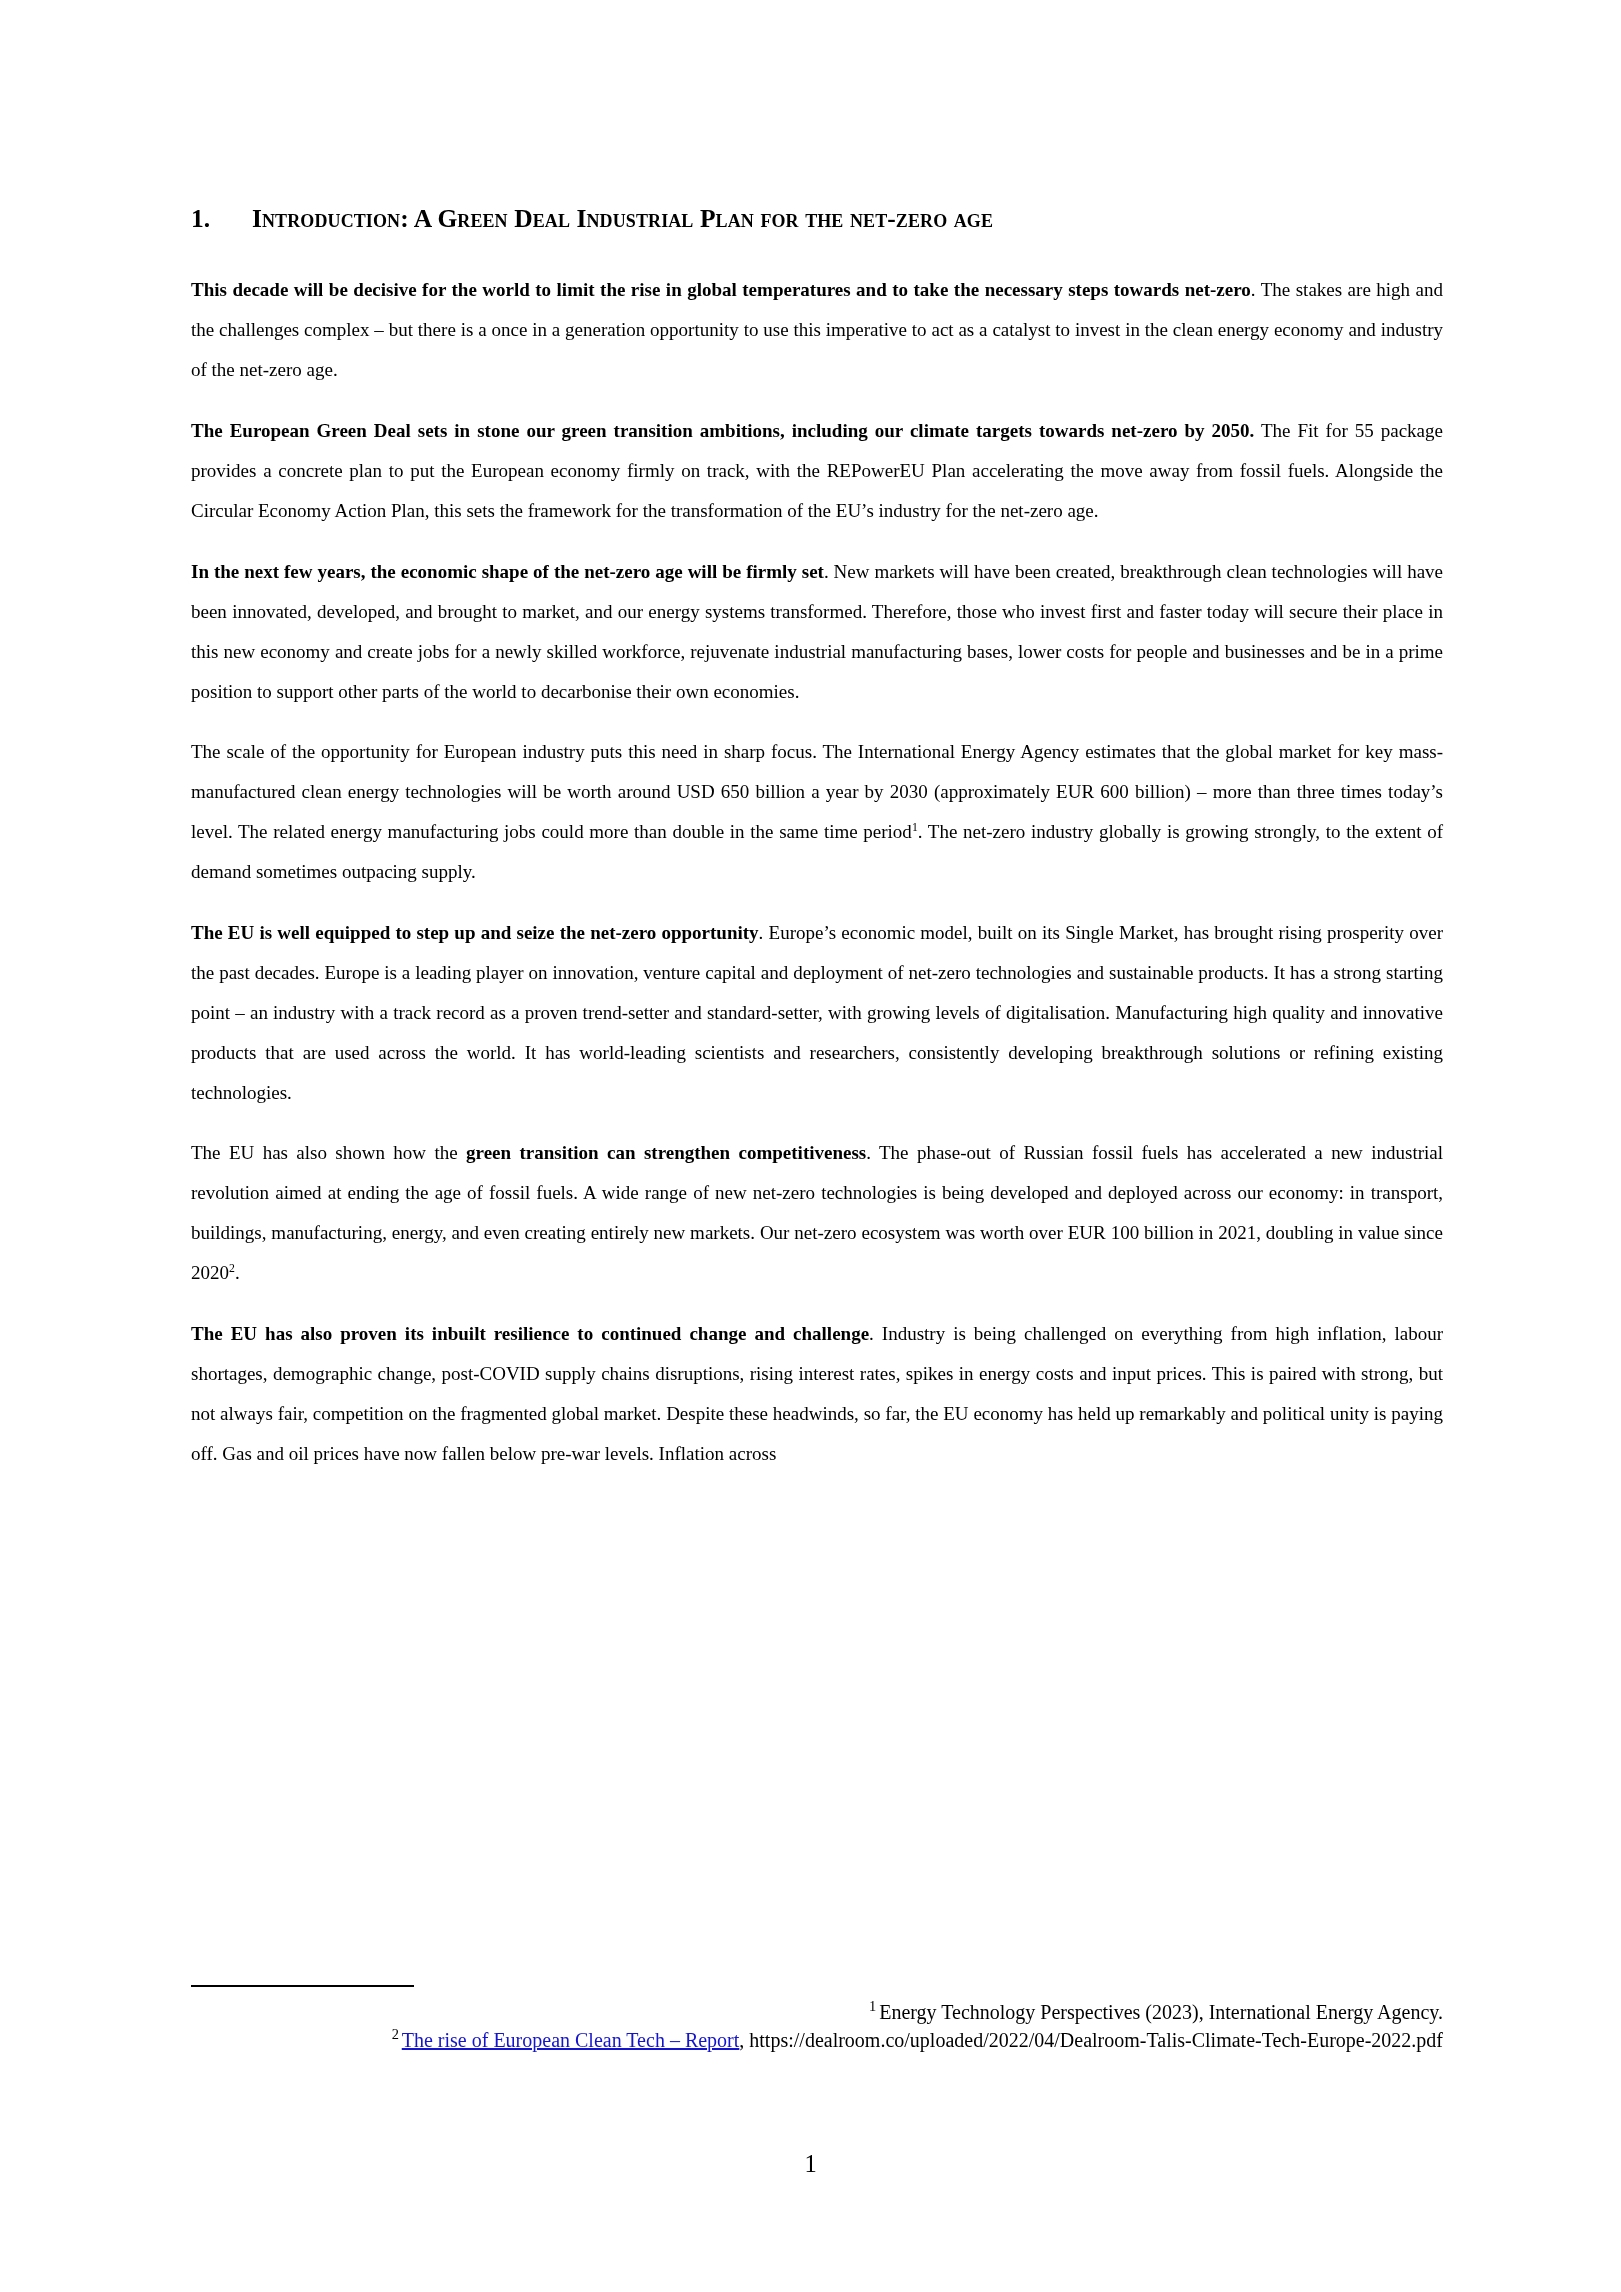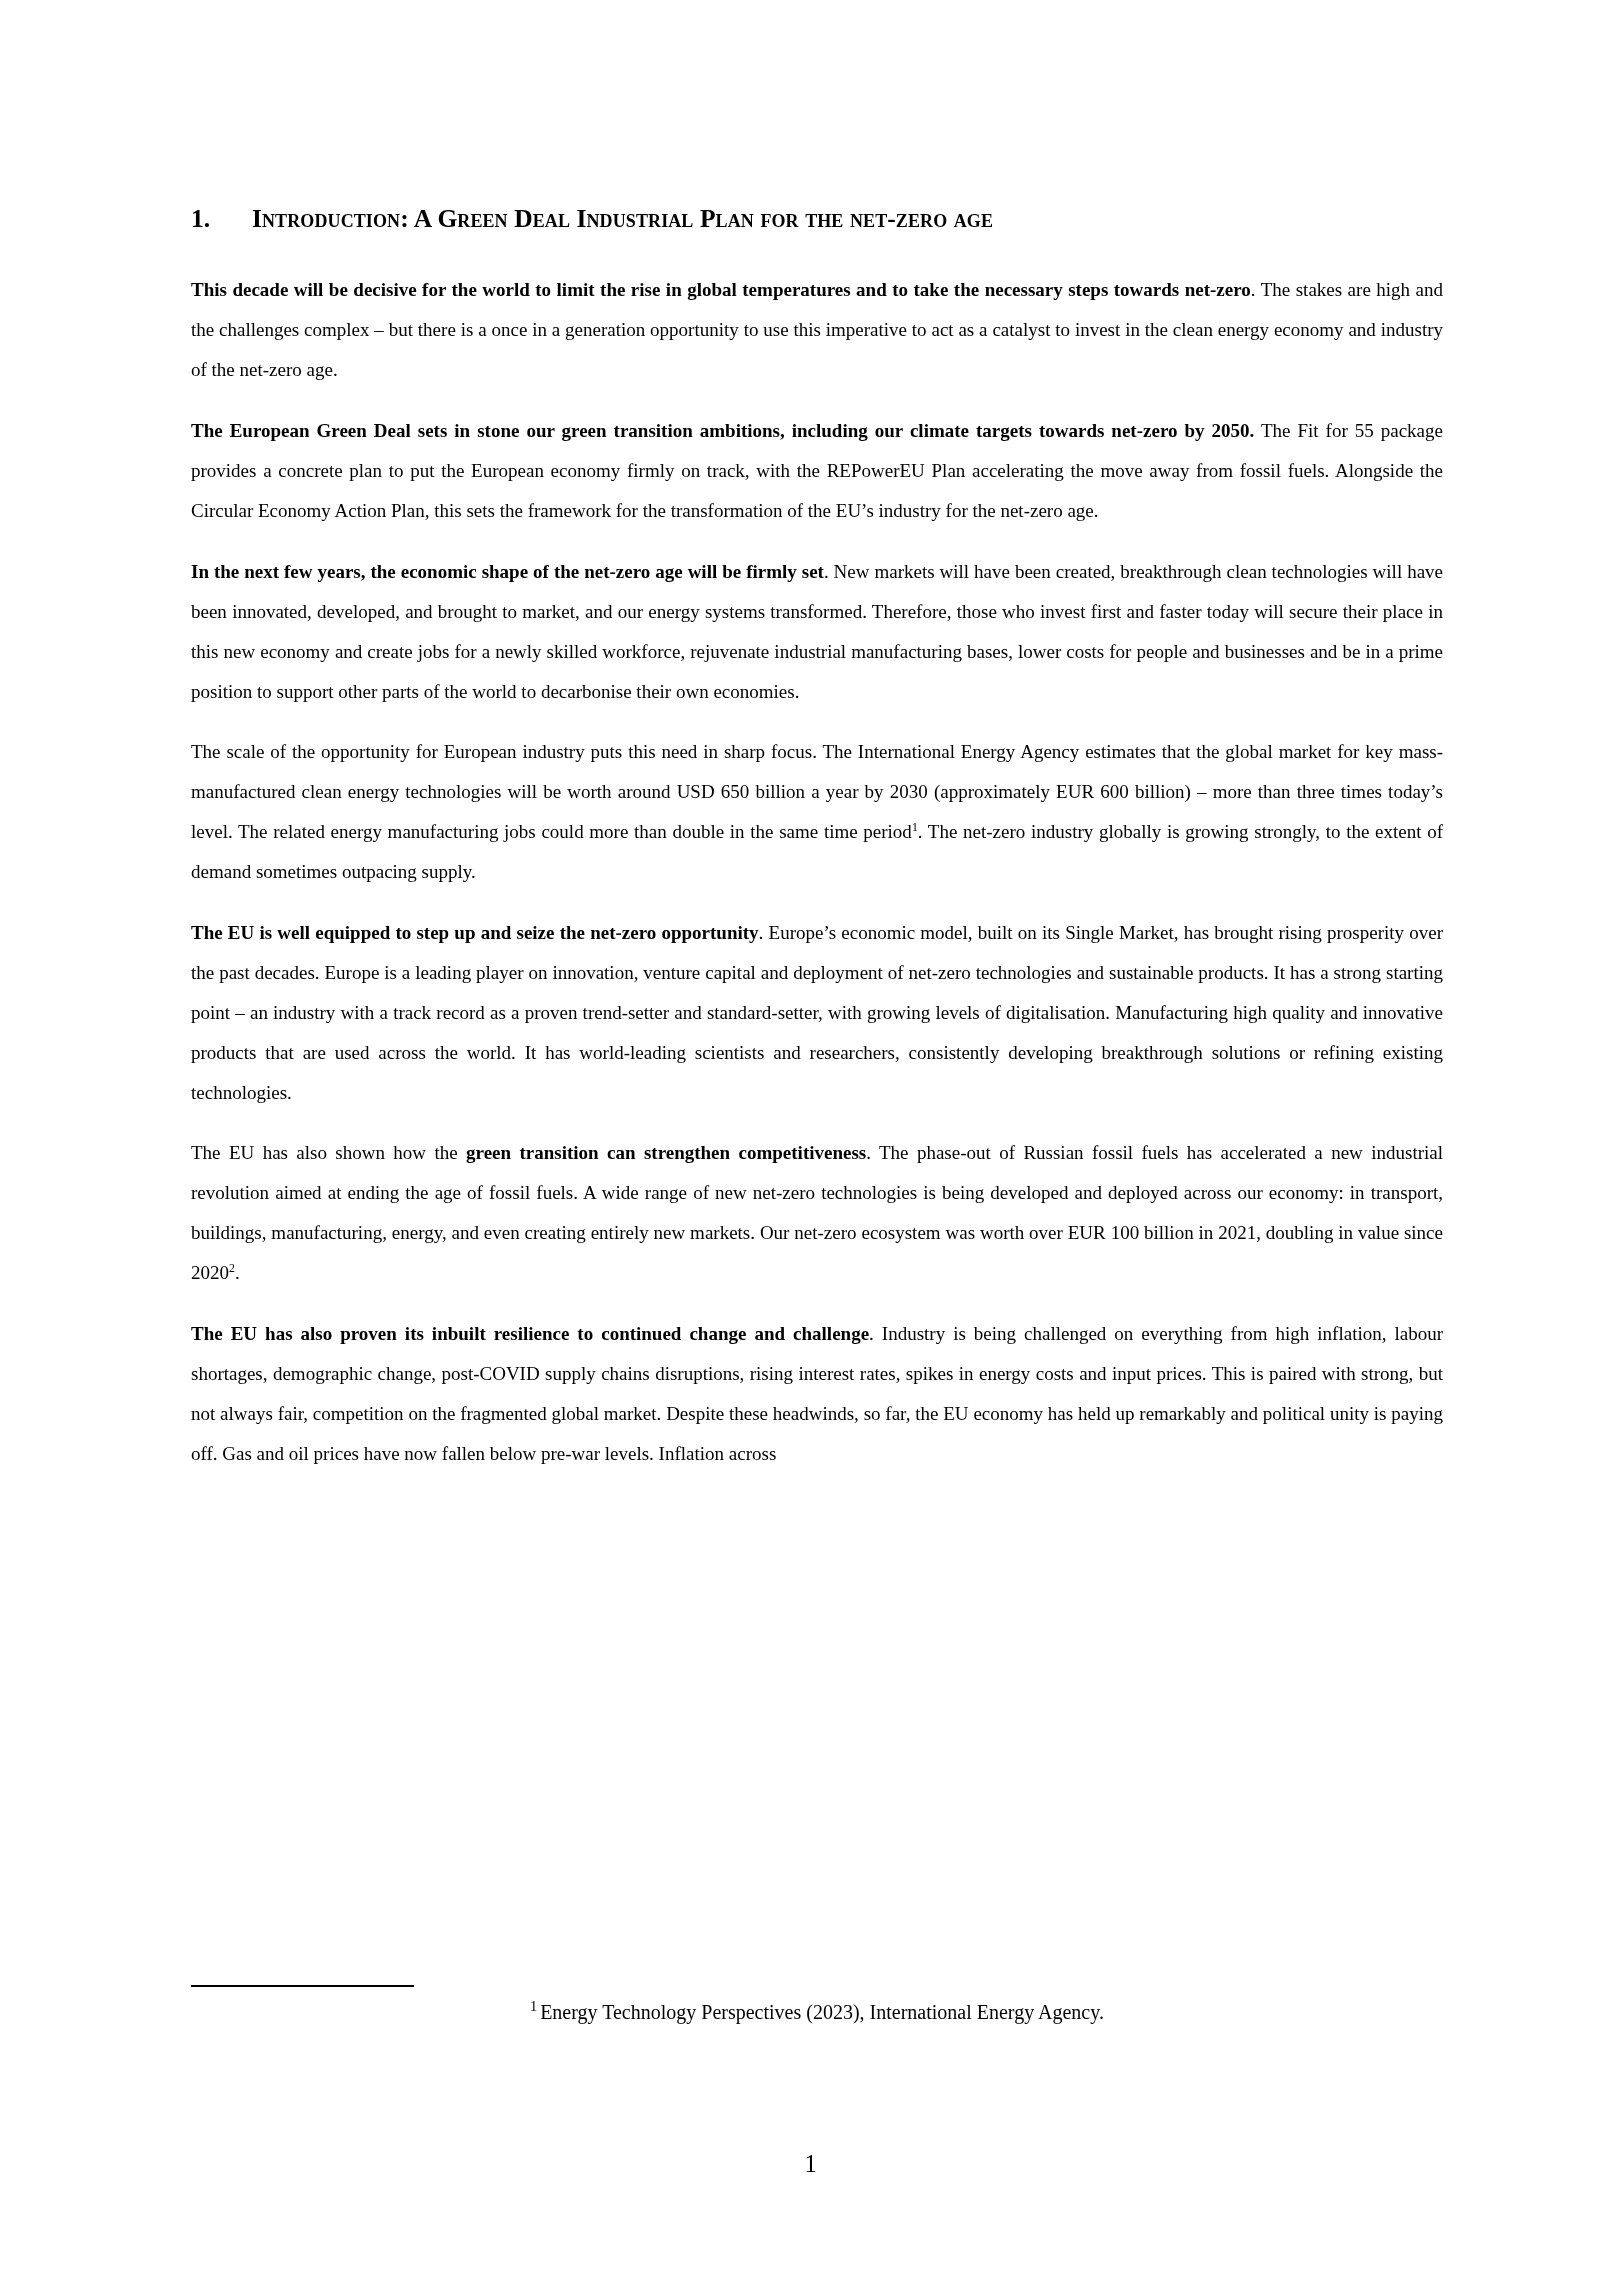--- a/index.html
+++ b/index.html
@@ -79,21 +79,21 @@
     width: 223px;
     height: 0;
     border: none;
     border-top: 2.9px solid #000000;
     margin: 0 0 10.8px 0;
   }
   p.footnote {
     font-size: 20px;
     line-height: 28px;
     margin: 0;
-    text-align: center;
+    text-align: right;
   }
   p.footnote sup.fn {
     font-size: 0.72em;
     vertical-align: super;
     line-height: 0;
     margin-right: 2.9px;
   }
   .link {
     color: #1414cc;
     text-decoration: underline;
@@ -152,18 +152,21 @@
 
   </div>
 
   <div class="footnotes">
     <hr class="fn-rule">
 
     <p class="footnote">
       <sup class="fn">1</sup><span>Energy Technology Perspectives (2023), International Energy Agency.</span>
     </p>
 
+    <p class="footnote">
+      <sup class="fn">2</sup><span class="link">The rise of European Clean Tech – Report</span><span>, https://dealroom.co/uploaded/2022/04/Dealroom-Talis-Climate-Tech-Europe-2022.pdf</span>
+    </p>
   </div>
 
   <div class="page-number">1</div>
 
 </div>
 
 
 </body></html>

